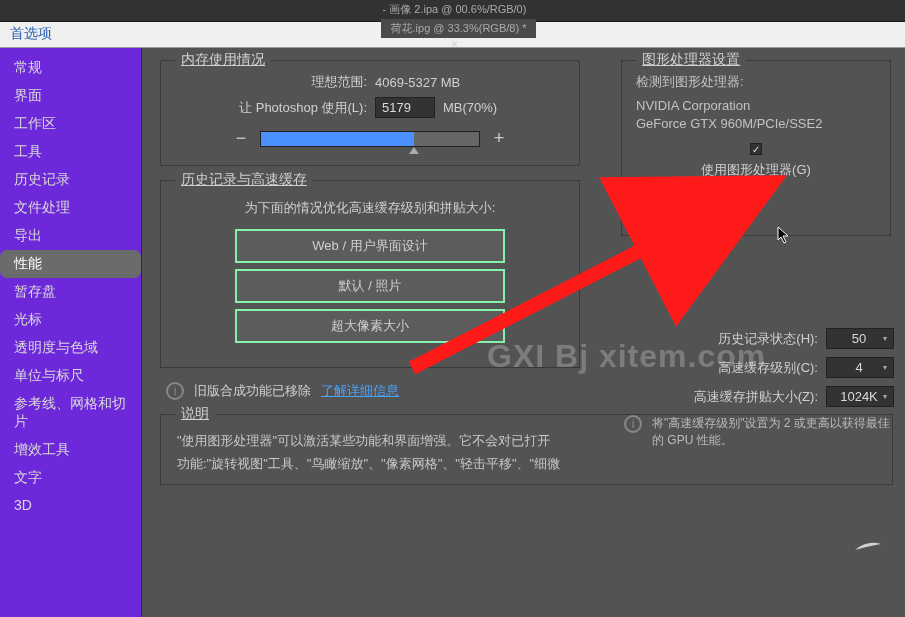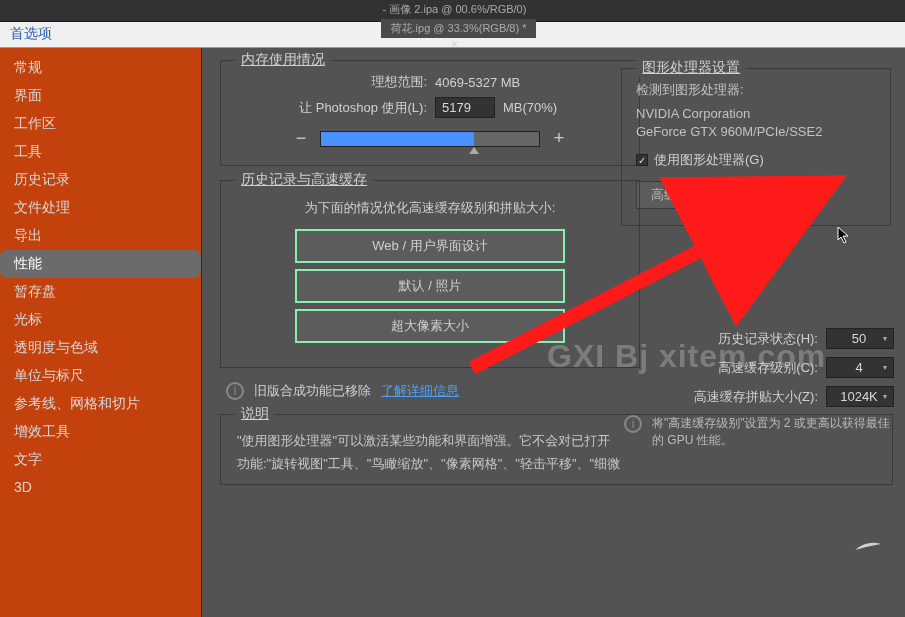--- a/index.html
+++ b/index.html
@@ -33,22 +33,22 @@
       font-size: 14px;
       padding: 3px 10px;
       border-bottom: 1px solid #999;
     }
     .main {
       display: flex;
       height: calc(100% - 48px);
       background: #535353;
     }
     .sidebar {
-      width: 202px;
-      background: #c2410c;
+      width: 142px;
+      background: #6d28d9;
       border-right: 1px solid #2c2c2c;
       padding-top: 6px;
       display: flex;
       flex-direction: column;
     }
     .sidebar-item {
       padding: 5px 14px;
       color: #d8d8d8;
       cursor: pointer;
       font-size: 14px;
@@ -134,31 +134,31 @@
       width: 0; height: 0;
       border-left: 5px solid transparent;
       border-right: 5px solid transparent;
       border-bottom: 7px solid #aaa;
     }
     .right-col {
       position: absolute;
       top: 12px;
       right: 14px;
       width: 270px;
-      margin-top: 8px;
     }
     .gpu-block { border: 1px solid #3a3a3a; padding: 12px 14px 16px; position: relative; }
     .gpu-label { color: #c2c2c2; margin-bottom: 6px; }
     .gpu-name { color: #c2c2c2; font-size: 13px; line-height: 1.4; }
     .chk-row {
       display: flex;
       align-items: center;
       gap: 6px;
       margin-top: 10px;
       position: relative;
+      flex-direction: column;
     }
     .chk {
       width: 12px; height: 12px;
       border: 1px solid #222;
       background: #333;
     }
     .chk.checked::after {
       content: "✓";
       color: #ddd;
       font-size: 10px;

